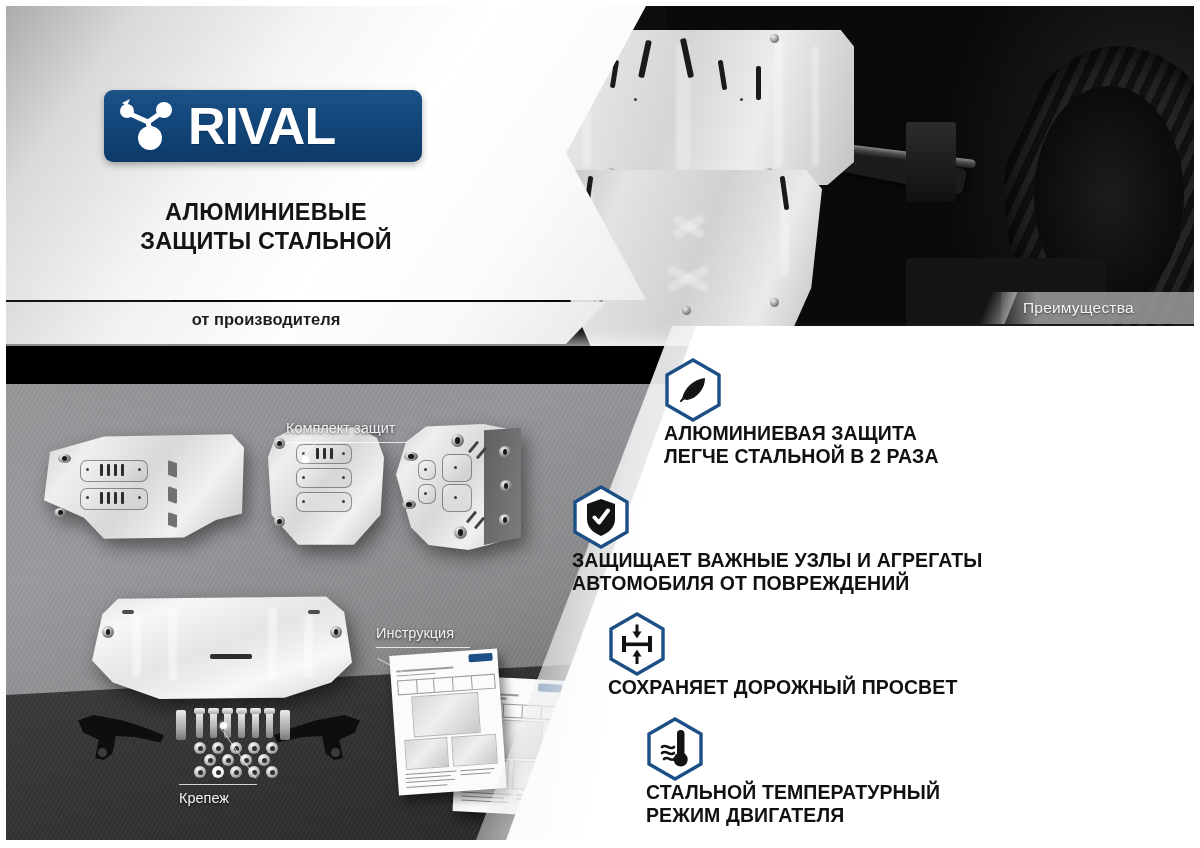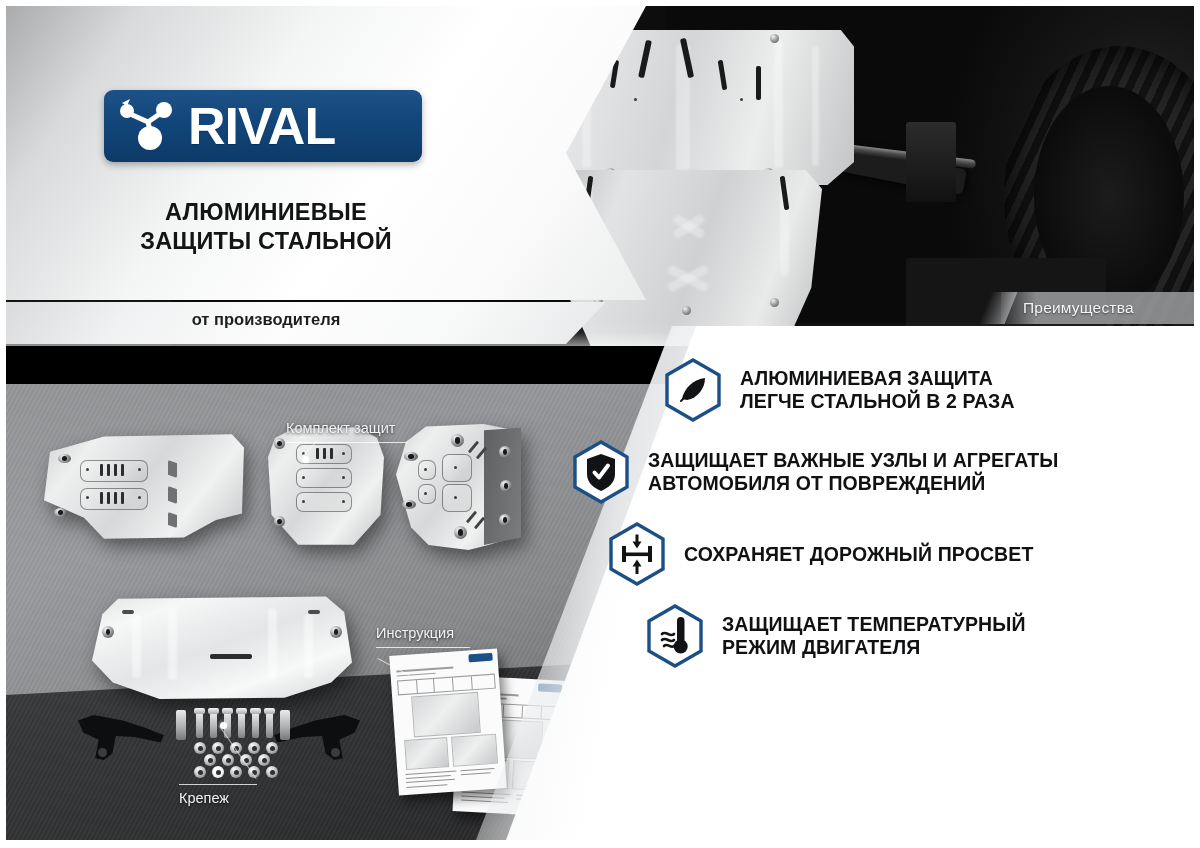--- a/index.html
+++ b/index.html
@@ -127,21 +127,21 @@
   
   #features-pane{position:absolute;left:500px;top:320px;width:688px;height:514px;
     background:linear-gradient(100deg,#f4f5f6 0%,#ffffff 22%,#ffffff 100%);
     clip-path:polygon(190px 0, 688px 0, 688px 514px, 0px 514px);}
   
   #features-wedge{position:absolute;left:470px;top:320px;width:230px;height:514px;
     background:linear-gradient(100deg,rgba(255,255,255,0) 0%,rgba(236,238,239,.92) 55%,rgba(252,252,253,1) 100%);
     clip-path:polygon(196px 0, 230px 0, 40px 514px, 0px 514px);}
 
   #features{position:absolute;left:614px;top:352px;width:560px;}
-  .feature{position:relative;display:flex;align-items:center;margin-bottom:18px;}
+  .feature{position:relative;display:flex;align-items:flex-start;margin-bottom:18px;flex-direction:column;}
   .hexwrap{flex:0 0 auto;width:58px;height:64px;position:relative;margin-right:18px;}
   .hexwrap svg{display:block;width:58px;height:64px;}
   .feature .ftext{font-weight:bold;color:#101112;font-size:19.5px;line-height:1.16;letter-spacing:.1px;}
   .feature .ftext .l2{display:block;}
 
   .f1{margin-left:44px;}
   .f2{margin-left:8px;}
   .f3{margin-left:-48px;}
   .f4{margin-left:-12px;}
   .f5{margin-left:26px;}
@@ -513,21 +513,21 @@
             <g fill="#111315">
               <rect x="31" y="13" width="7.5" height="27" rx="3.7"></rect>
               <circle cx="34.7" cy="42.5" r="7"></circle>
               <path d="M16 30 C 20 26, 24 34, 28 30" fill="none" stroke="#111315" stroke-width="2.6" stroke-linecap="round"></path>
               <path d="M16 36 C 20 32, 24 40, 28 36" fill="none" stroke="#111315" stroke-width="2.6" stroke-linecap="round"></path>
               <path d="M18 42 C 21.5 38.5, 25 45, 28 42" fill="none" stroke="#111315" stroke-width="2.6" stroke-linecap="round"></path>
             </g>
           </svg>
         </div>
         <div class="ftext">
-          <span class="l1">ЗАЩИЩАЕТ ТЕМПЕРАТУРНЫЙ</span>
+          <span class="l1">СТАЛЬНОЙ ТЕМПЕРАТУРНЫЙ</span>
           <span class="l2">РЕЖИМ ДВИГАТЕЛЯ</span>
         </div>
       </div>
 
     </div>
 
     <div id="title-pane"></div>
     <div id="title-strip-shadow"></div>
     <div id="title-strip"></div>
 

